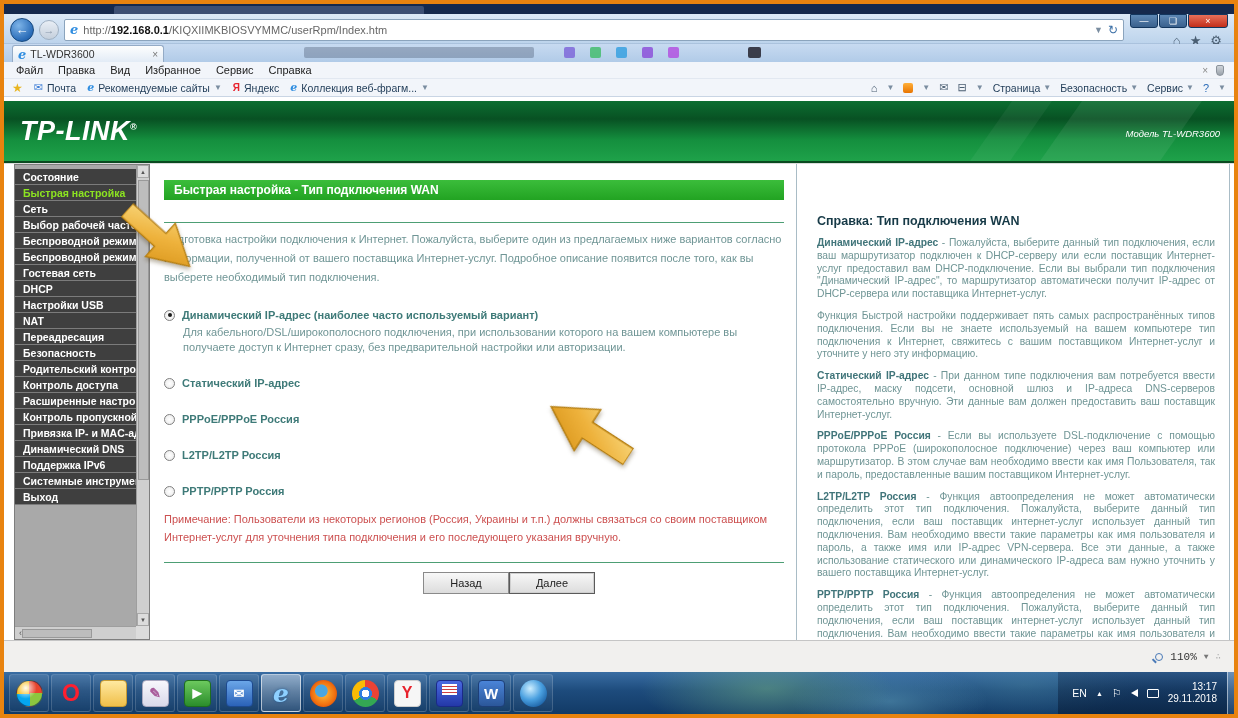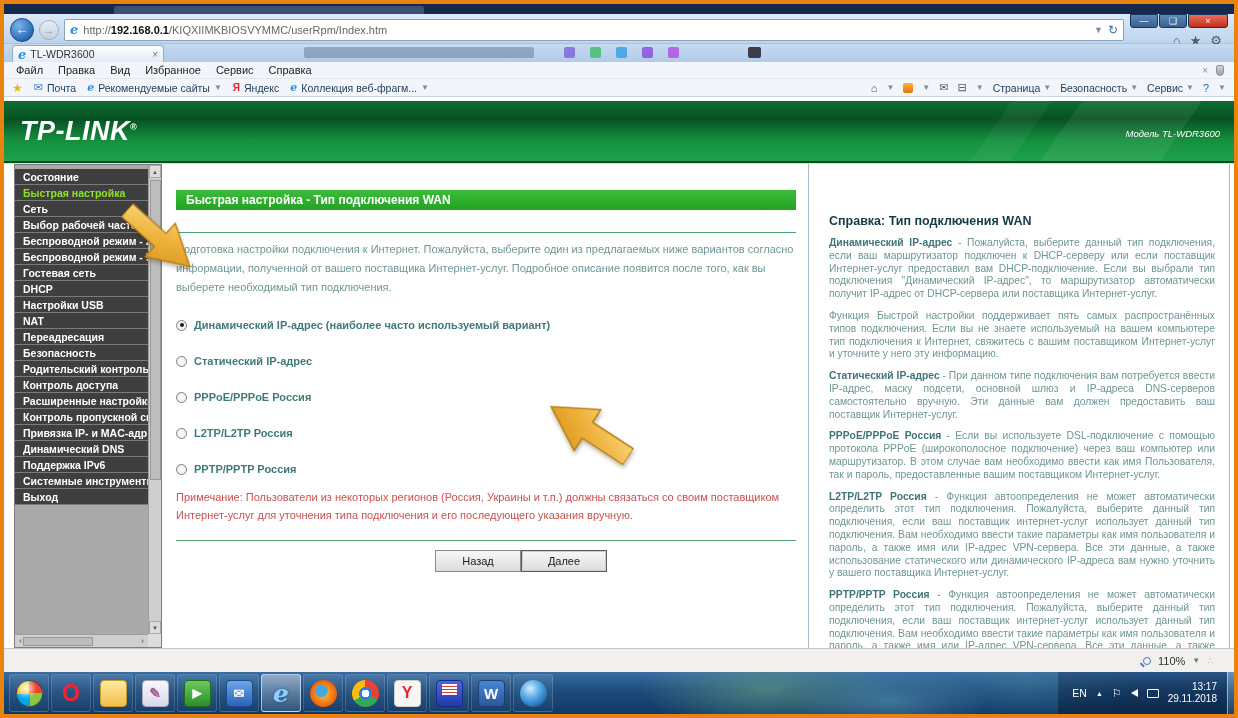--- a/index.html
+++ b/index.html
@@ -61,32 +61,32 @@
   .tp-header{height:62px;flex:0 0 auto;margin-top:4px;background:linear-gradient(180deg,#0c6e31 0%,#085123 30%,#148f3e 65%,#1fa24a 100%);border-bottom:2px solid #0a4a20;display:flex;align-items:center;position:relative;overflow:hidden;font-style:italic;}
   .tp-header::after{content:"";position:absolute;right:60px;top:-20px;width:120px;height:120px;background:rgba(255,255,255,.07);transform:skewX(-35deg);}
   .tp-header::before{content:"";position:absolute;right:210px;top:-20px;width:40px;height:120px;background:rgba(255,255,255,.05);transform:skewX(-35deg);}
   .brand{color:#fff;font-size:27px;font-weight:bold;letter-spacing:.5px;padding-left:16px;}
   .brand sup{font-size:9px;}
   .hdr-right{margin-left:auto;text-align:right;padding-right:14px;color:#fff;position:relative;z-index:1;}
   .hdr-product{font-size:13px;font-weight:bold;}
   .hdr-model{font-size:9.5px;margin-top:4px;}
   .body{flex:1;display:flex;padding-left:10px;padding-right:4px;border-top:1px solid #dcdcdc;overflow:hidden;position:relative;}
   
-  .sidebar{width:148px;flex:0 0 auto;background:#a9a9a9;border:1px solid #7e7e7e;position:relative;overflow:hidden;}
+  .sidebar{width:136px;flex:0 0 auto;background:#a9a9a9;border:1px solid #7e7e7e;position:relative;overflow:hidden;}
   .side-menu{position:absolute;left:0;top:4px;right:13px;bottom:13px;overflow:hidden;}
   .side-item{height:16px;line-height:16px;background:#3f3f3f;color:#fff;font-size:10.5px;font-weight:bold;padding-left:8px;border-bottom:1px solid #7b7b7b;white-space:nowrap;overflow:hidden;}
   .side-item.active{color:#8ce421;}
   .vsb{position:absolute;right:0;top:0;bottom:13px;width:13px;background:#cfcfcf;border-left:1px solid #9e9e9e;display:flex;flex-direction:column;align-items:center;}
   .vsb .arr{height:13px;width:100%;background:#dcdcdc;border:1px solid #a8a8a8;color:#555;font-size:6px;display:flex;align-items:center;justify-content:center;}
   .vsb .thumb{width:11px;flex:0 0 300px;margin-top:2px;background:#bdbdbd;border:1px solid #999;}
   .hsb{position:absolute;left:0;right:13px;bottom:0;height:13px;background:#cfcfcf;border-top:1px solid #9e9e9e;display:flex;align-items:center;justify-content:space-between;padding:0 4px;color:#555;font-size:9px;}
   .hsb .hthumb{height:9px;flex:0 0 70px;background:#bdbdbd;border:1px solid #999;margin-right:48px;}
   .sb-corner{position:absolute;right:0;bottom:0;width:13px;height:13px;background:#dcdcdc;}
   
-  .main{width:620px;flex:0 0 auto;margin-left:14px;padding-top:26px;}
+  .main{width:620px;flex:0 0 auto;margin-left:14px;padding-top:16px;}
   .content-titlebar{height:20px;background:linear-gradient(#3bbd3b,#22a322);color:#fff;font-size:12px;font-weight:bold;line-height:20px;padding-left:10px;}
   .sep{border-top:1px solid #4d9e74;height:0;}
   .s1{margin-top:22px;}
   .intro{margin-top:7px;font-size:11px;color:#6f9595;line-height:19px;}
   .radio-group{margin-top:8px;}
   .radio-row{display:flex;align-items:center;gap:7px;margin-top:20px;height:16px;}
   .radio-circle{width:11px;height:11px;border-radius:50%;border:1px solid #808080;background:radial-gradient(#fff,#e8e8e8);position:relative;flex:0 0 auto;}
   .radio-circle.sel::after{content:"";position:absolute;left:2.5px;top:2.5px;width:4px;height:4px;border-radius:50%;background:#1a1a1a;}
   .rlabel{font-size:11px;font-weight:bold;color:#3e7a78;white-space:nowrap;}
   .radio-desc{margin:2px 0 4px 19px;font-size:11px;color:#6f9595;line-height:15px;max-width:575px;}
@@ -99,21 +99,21 @@
   .help{flex:1;margin-left:12px;border-left:1px solid #a9bcc6;border-right:1px solid #a9bcc6;padding:0 14px 0 20px;overflow:hidden;}
   .help-title{margin-top:50px;font-size:12.5px;font-weight:bold;color:#173a47;}
   .help-para{margin-top:9px;font-size:10.3px;color:#6f9595;line-height:12.8px;text-align:justify;}
   .help-para b{color:#41757a;}
   
   .arrow{position:absolute;pointer-events:none;filter:drop-shadow(2px 2px 2px rgba(60,40,0,.35));}
   #arrow1{left:112px;top:116px;width:86px;transform:rotate(42deg);}
   #arrow2{left:538px;top:306px;width:94px;transform:rotate(33deg);}
   .arrow svg{display:block;width:100%;}
   
-  .status-row{height:24px;flex:0 0 auto;background:#f1f0ee;border-top:1px solid #c5c5c5;display:flex;align-items:center;justify-content:flex-end;gap:7px;padding-right:20px;font-size:11px;color:#333;}
+  .status-row{height:32px;flex:0 0 auto;background:#f1f0ee;border-top:1px solid #c5c5c5;display:flex;align-items:center;justify-content:flex-end;gap:7px;padding-right:12px;font-size:11px;color:#333;font-family:Liberation Mono, monospace;}
   .mag{width:8px;height:8px;border:1.5px solid #4a7ab8;border-radius:50%;position:relative;}
   .mag::after{content:"";position:absolute;left:-4px;top:6px;width:5px;height:1.5px;background:#4a7ab8;transform:rotate(45deg);}
   .zoom-caret{color:#777;font-size:8px;}
   .grip{color:#b0b0b0;font-size:9px;letter-spacing:1px;}
   
   .taskbar{height:42px;flex:0 0 auto;display:flex;align-items:flex-start;position:relative;
     background:
       radial-gradient(ellipse 180px 60px at 62% 40%, rgba(110,170,130,.55), transparent 70%),
       radial-gradient(ellipse 140px 50px at 72% 70%, rgba(120,190,210,.4), transparent 70%),
       radial-gradient(ellipse 160px 50px at 83% 30%, rgba(80,140,160,.35), transparent 70%),
@@ -304,20 +304,21 @@
 
       <div class="main">
         <div class="content-titlebar">Быстрая настройка - Тип подключения WAN</div>
         <div class="sep s1"></div>
         <div class="intro">Подготовка настройки подключения к Интернет. Пожалуйста, выберите один из предлагаемых ниже вариантов согласно информации, полученной от вашего поставщика Интернет-услуг. Подробное описание появится после того, как вы выберете необходимый тип подключения.</div>
         <div class="radio-group">
             <div class="radio-row">
               <span class="radio-circle sel"></span>
               <span class="rlabel">Динамический IP-адрес (наиболее часто используемый вариант)</span>
             </div>
+            <div class="radio-desc">Для кабельного/DSL/широкополосного подключения, при использовании которого на вашем компьютере вы получаете доступ к Интернет сразу, без предварительной настройки или авторизации.</div>
             <div class="radio-row">
               <span class="radio-circle"></span>
               <span class="rlabel">Статический IP-адрес</span>
             </div>
             <div class="radio-row">
               <span class="radio-circle"></span>
               <span class="rlabel">PPPoE/PPPoE Россия</span>
             </div>
             <div class="radio-row">
               <span class="radio-circle"></span>

